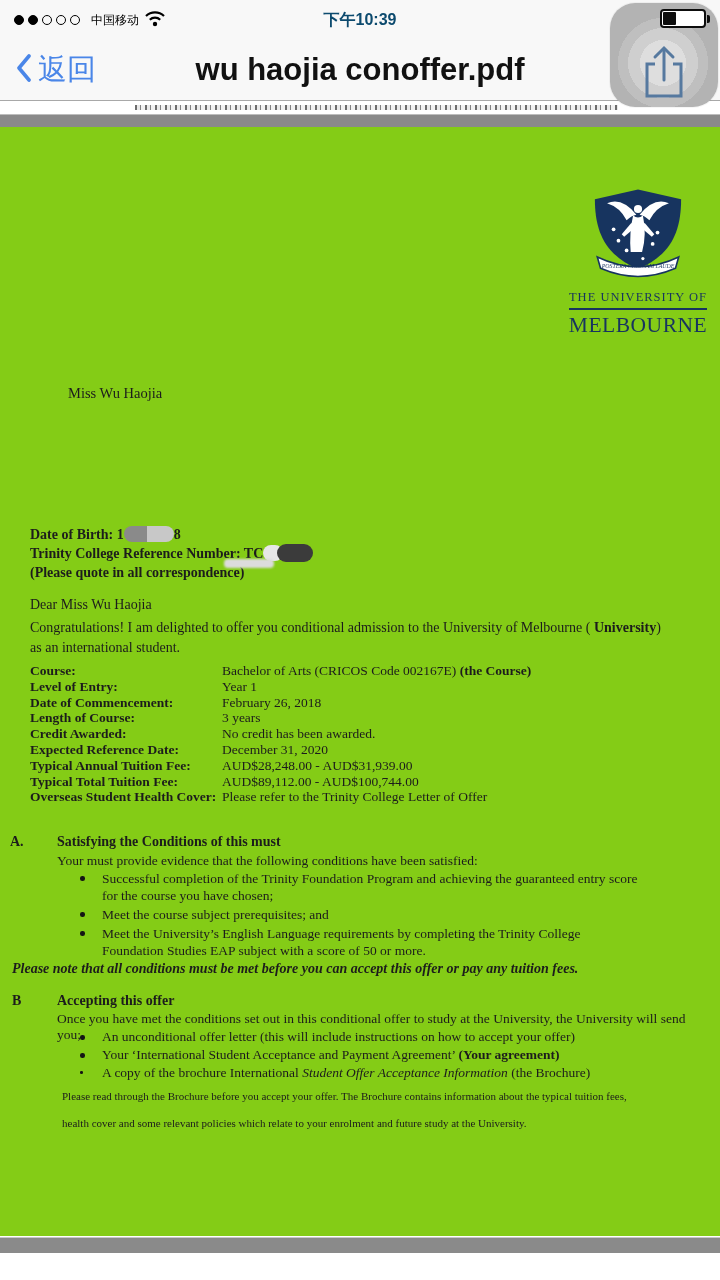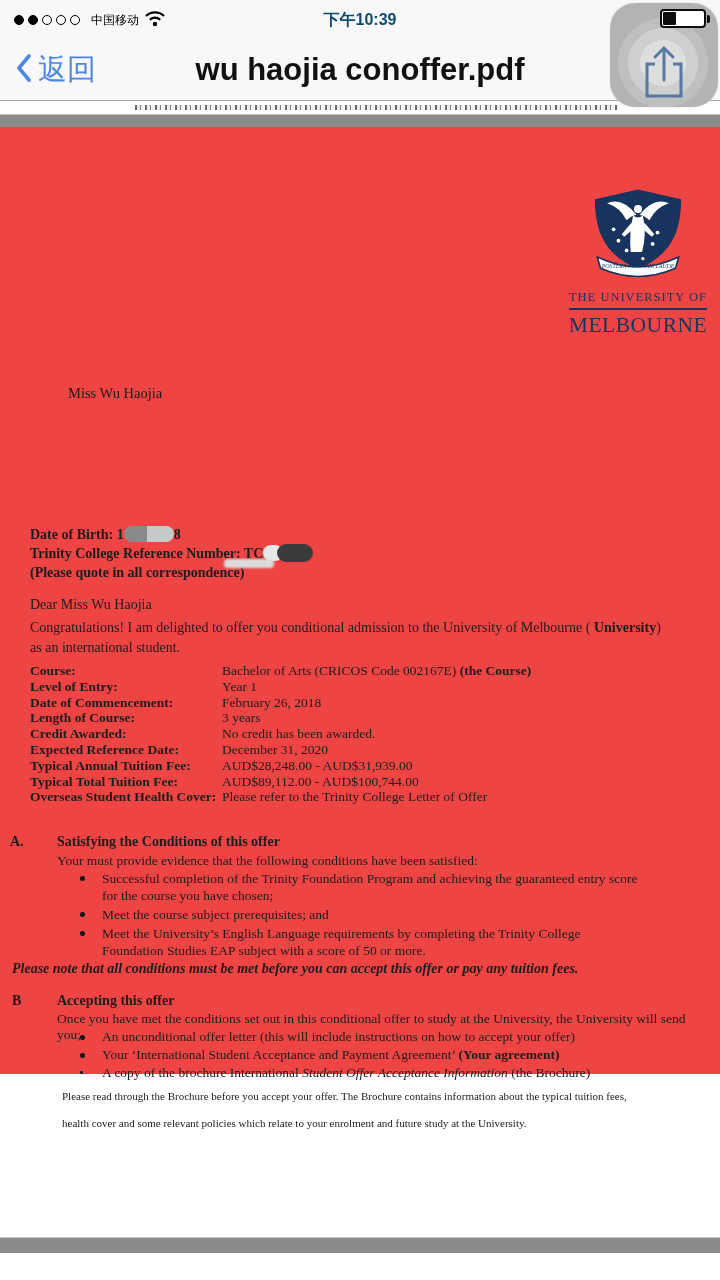--- a/index.html
+++ b/index.html
@@ -40,21 +40,21 @@
   
   .pdf-viewer{position:absolute;top:100px;left:0;width:720px;height:1180px;background:#ffffff;overflow:hidden;}
   .page1-sliver{position:absolute;top:0;left:0;width:720px;height:14px;background:#fff;}
   .blur-text-strip{position:absolute;top:5px;left:135px;width:483px;height:5px;opacity:.75;filter:blur(.6px);
       background:repeating-linear-gradient(90deg,#3d3d3d 0 2px,rgba(140,140,140,.25) 2px 5px,#575757 5px 6px,rgba(160,160,160,.2) 6px 10px);}
   .page-sep{position:absolute;left:0;width:720px;background:#8a8a8a;}
   .sep-top{top:14px;height:13px;border-top:1px solid #bdbdbd;}
   .sep-bottom{top:1137px;height:15px;border-top:1px solid #c9c9c9;}
 
   
-  .page2{position:absolute;top:27px;left:0;width:720px;height:947px;background:#ef4444;
+  .page2{position:absolute;top:27px;left:0;width:720px;height:1109px;background:#84cc16;
          font-family:"Liberation Serif",serif;color:#1c1c1c;}
   .abs{position:absolute;}
 
   
   .crest{left:563px;top:60px;width:150px;text-align:center;}
   .uom-line1{display:inline-block;font-size:12.5px;letter-spacing:1px;color:#17345f;font-weight:500;
              border-bottom:2px solid #17345f;padding-bottom:3px;margin-top:2px;white-space:nowrap;}
   .uom-line2{font-size:21.5px;letter-spacing:.5px;color:#17345f;font-weight:400;margin-top:3px;white-space:nowrap;}
 
   .recipient{left:68px;top:258px;font-size:14.5px;}
@@ -233,21 +233,21 @@
           <div class="ct-label">Typical Total Tuition Fee:</div>
           <div class="ct-value">AUD$89,112.00 - AUD$100,744.00</div>
         </div>
         <div class="ct-row">
           <div class="ct-label">Overseas Student Health Cover:</div>
           <div class="ct-value">Please refer to the Trinity College Letter of Offer</div>
         </div>
       </div>
 
       <div class="abs sec-letter" style="top:707px;">A.</div>
-      <div class="abs sec-heading" style="top:707px;">Satisfying the Conditions of this offer</div>
+      <div class="abs sec-heading" style="top:707px;">Satisfying the Conditions of this must</div>
       <div class="abs sec-intro" style="top:726px;">Your must provide evidence that the following conditions have been satisfied:</div>
       <div class="abs bullets" style="top:743px;">
         <div class="b-row">
           <span class="b-dot">
               <i></i>
             </span>
           <span class="b-text">Successful completion of the Trinity Foundation Program and achieving the guaranteed entry score for the course you have chosen;</span>
         </div>
         <div class="b-row">
           <span class="b-dot">

